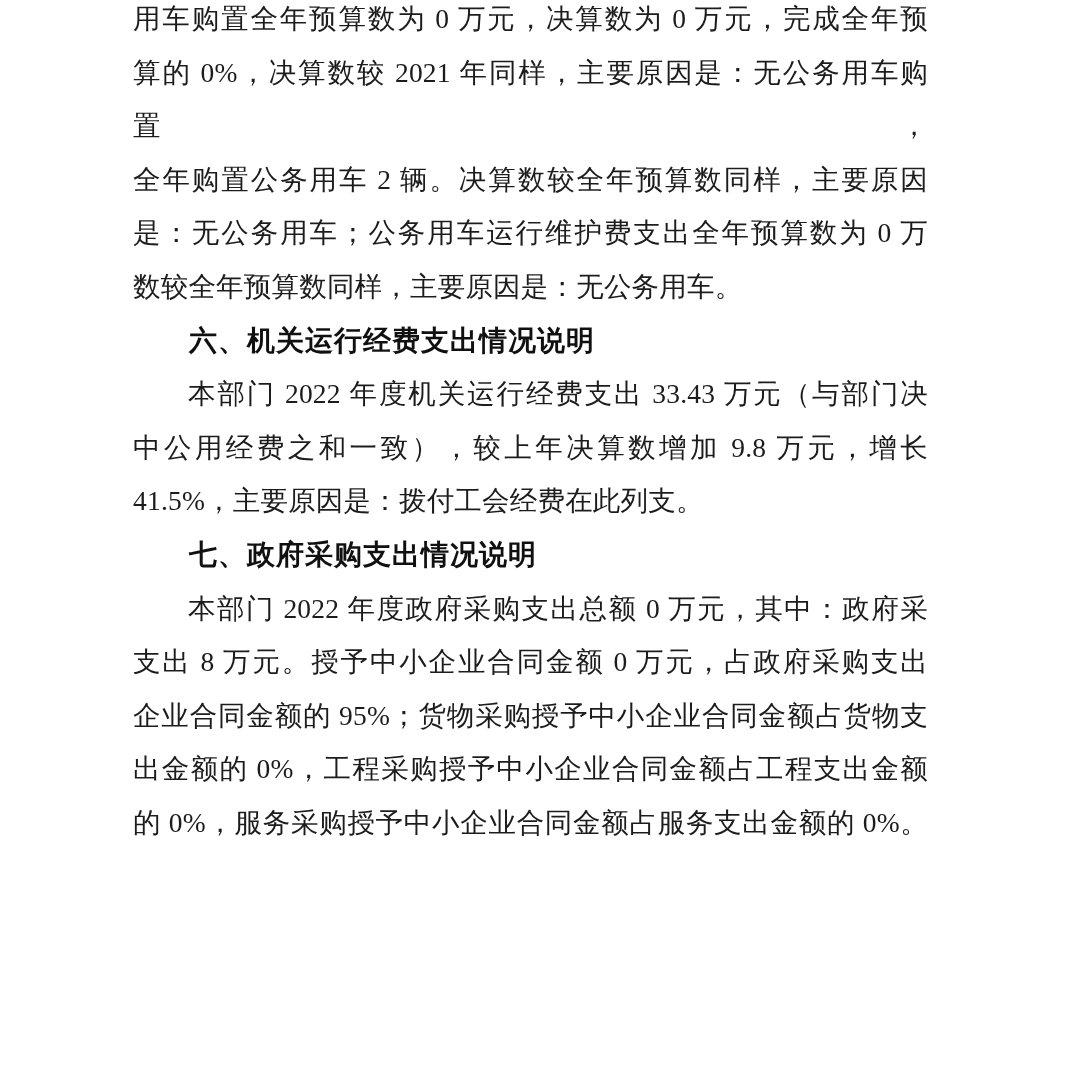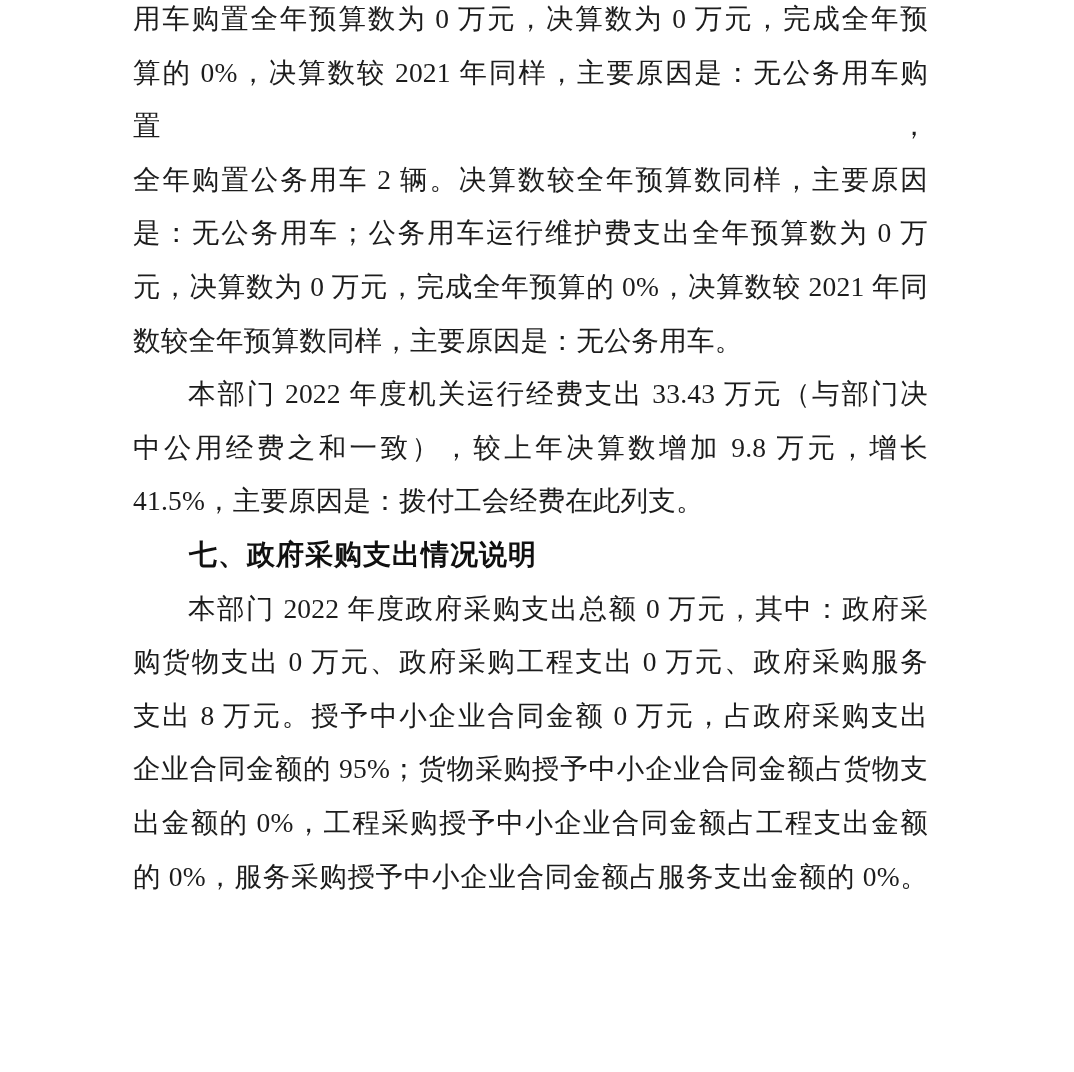--- a/index.html
+++ b/index.html
@@ -48,30 +48,29 @@
 </style>
 </head>
 <body>
 
 <div class="doc-page">
 
   <div class="ln">用车购置全年预算数为 0 万元，决算数为 0 万元，完成全年预</div>
   <div class="ln">算的 0%，决算数较 2021 年同样，主要原因是：无公务用车购置，</div>
   <div class="ln">全年购置公务用车 2 辆。决算数较全年预算数同样，主要原因</div>
   <div class="ln">是：无公务用车；公务用车运行维护费支出全年预算数为 0 万</div>
-  <div class="ln">元，决算数为 0 万元，完成全年预算的 0%，决算数较 2021 年同</div>
   <div class="ln ln-last">数较全年预算数同样，主要原因是：无公务用车。</div>
 
+  <div class="heading">六、机关运行经费支出情况说明</div>
 
   <div class="ln indent">本部门 2022 年度机关运行经费支出 33.43 万元（与部门决</div>
   <div class="ln">中公用经费之和一致），较上年决算数增加 9.8 万元，增长</div>
   <div class="ln ln-last">41.5%，主要原因是：拨付工会经费在此列支。</div>
 
   <div class="heading">七、政府采购支出情况说明</div>
 
   <div class="ln indent">本部门 2022 年度政府采购支出总额 0 万元，其中：政府采</div>
-  <div class="ln">购货物支出 0 万元、政府采购工程支出 0 万元、政府采购服务</div>
   <div class="ln">支出 8 万元。授予中小企业合同金额 0 万元，占政府采购支出</div>
   <div class="ln">企业合同金额的 95%；货物采购授予中小企业合同金额占货物支</div>
   <div class="ln">出金额的 0%，工程采购授予中小企业合同金额占工程支出金额</div>
   <div class="ln">的 0%，服务采购授予中小企业合同金额占服务支出金额的 0%。</div>
 
 </div>
 
 </body></html>

